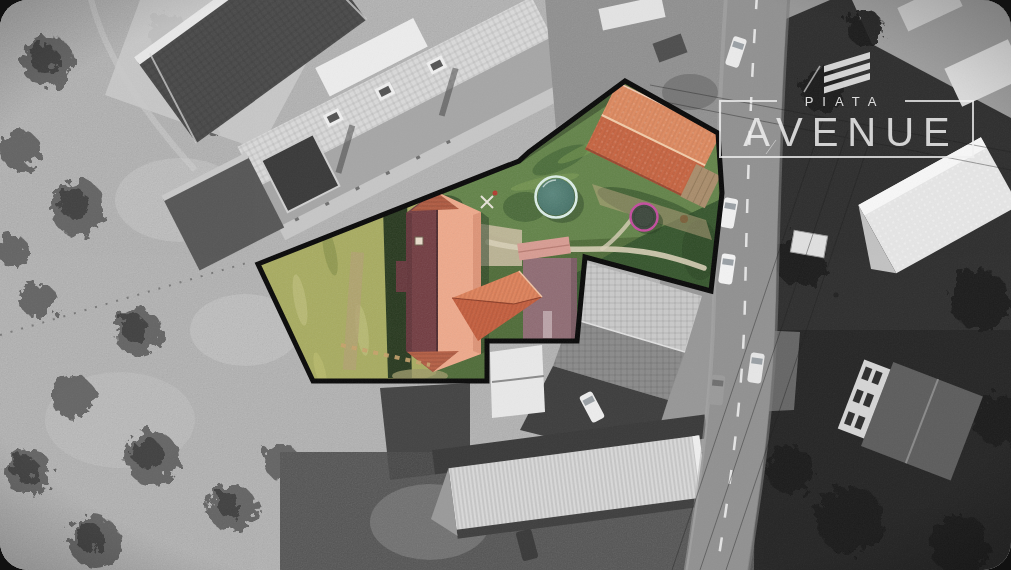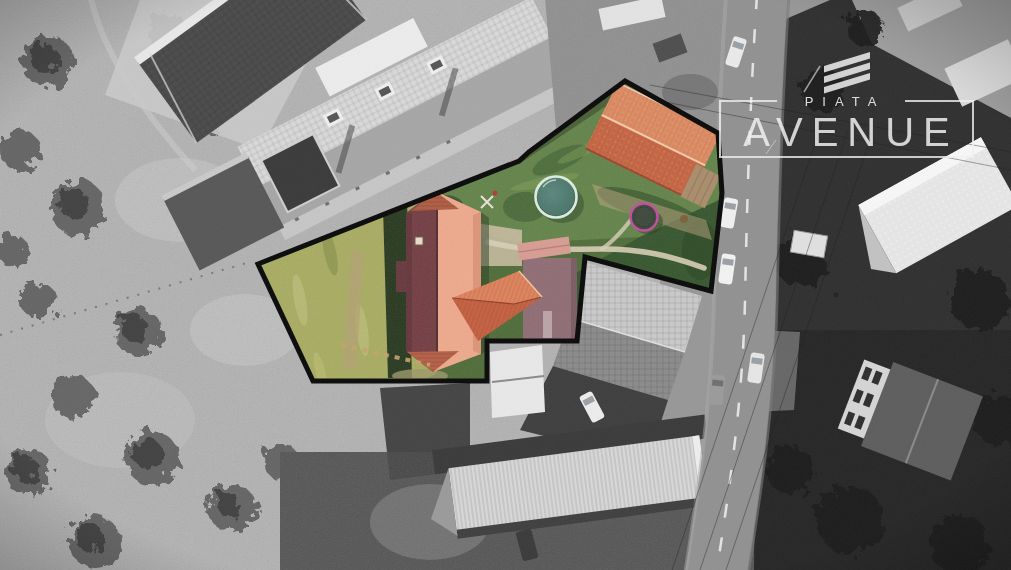--- a/index.html
+++ b/index.html
@@ -1,17 +1,17 @@
 <!DOCTYPE html>
 <html><head>
 <meta charset="utf-8">
 <style>
   html,body{margin:0;padding:0;background:#111;}
   #stage{position:relative;width:1011px;height:570px;overflow:hidden;
-         font-family:"Liberation Sans",sans-serif;background:#8f8f8f;}
+         font-family:"Liberation Sans",sans-serif;background:#8f8f8f;border-radius:28px;}
   svg{display:block}
   text{font-family:"Liberation Sans",sans-serif;}
   .logo-title{font-size:40px;letter-spacing:9px;font-weight:400;}
   .logo-sub{font-size:13px;letter-spacing:9px;font-weight:400;}
 </style>
 </head>
 <body>
 
 <div id="stage">
 <svg width="1011" height="570" viewBox="0 0 1011 570">

